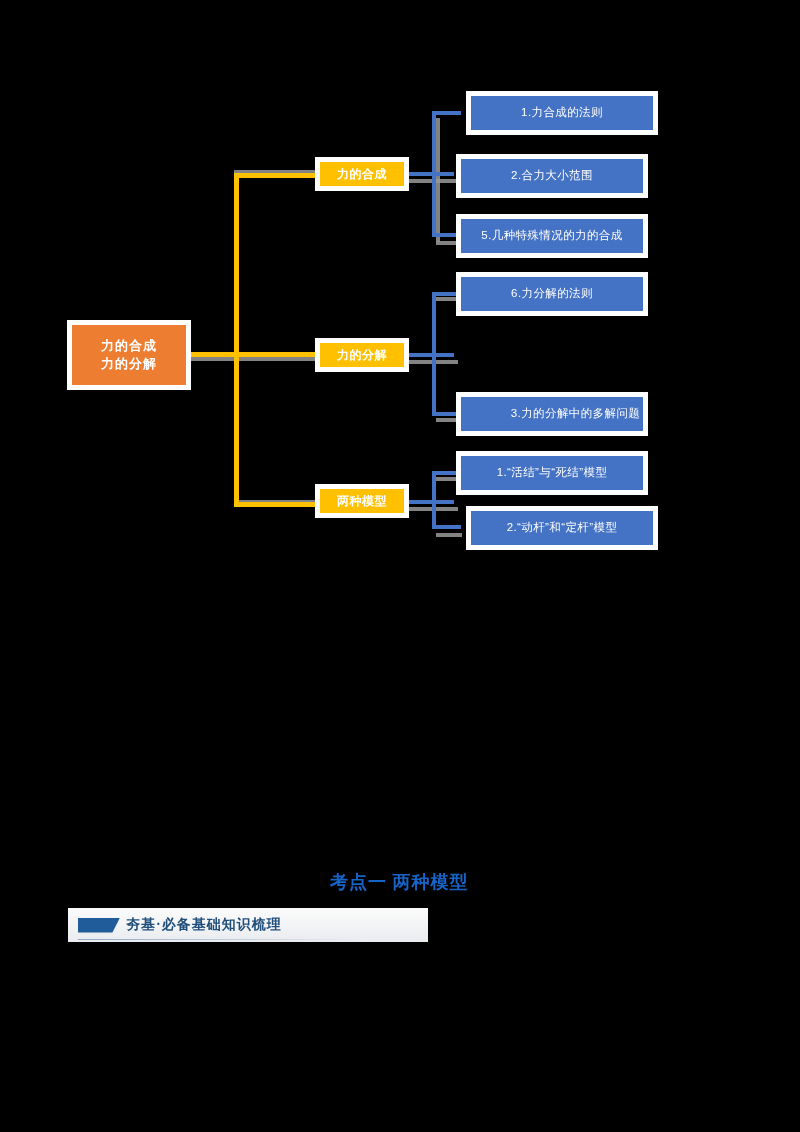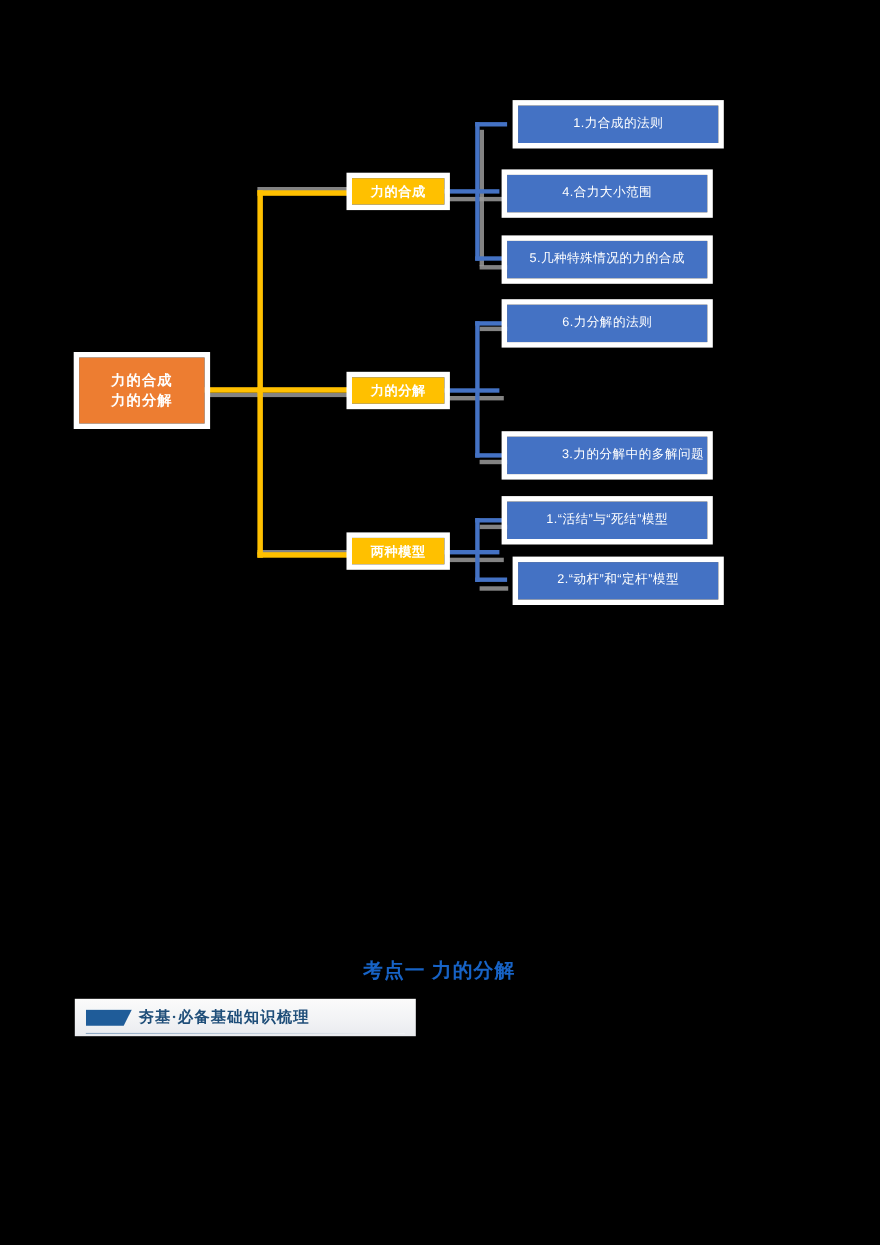--- a/index.html
+++ b/index.html
@@ -93,21 +93,21 @@
   .leaf-b1 { left: 461px; top: 277px; }
   .leaf-b2 { left: 461px; top: 338px; }
   .leaf-b3 { left: 461px; top: 397px; padding-left: 47px; }
   .leaf-c1 { left: 461px; top: 456px; }
   .leaf-c2 { left: 471px; top: 511px; }
 
   
   .section-head {
     position: absolute;
     left: 68px; top: 908px;
-    width: 310px; height: 34px;
+    width: 360px; height: 34px;
     background: linear-gradient(to bottom, #fbfbfb 0%, #f2f3f5 55%, #e9ebef 100%);
     display: flex;
     align-items: center;
   }
   .section-head .marker {
     width: 42px; height: 15px;
     margin-left: 10px;
     background: #1F5C99;
     clip-path: polygon(0 0, 100% 0, 82% 100%, 0 100%);
     flex: 0 0 auto;
@@ -214,21 +214,21 @@
   </div>
 
   <div class="node node-leaf leaf-a1">
     <span class="frame"></span>
     <span class="shadowpad"></span>
     <span>1.力合成的法则</span>
   </div>
   <div class="node node-leaf leaf-a2">
     <span class="frame"></span>
     <span class="shadowpad"></span>
-    <span>4.合力大小范围</span>
+    <span>2.合力大小范围</span>
   </div>
   <div class="node node-leaf leaf-a3">
     <span class="frame"></span>
     <span class="shadowpad"></span>
     <span>5.几种特殊情况的力的合成</span>
   </div>
 
   <div class="node node-leaf leaf-b1">
     <span class="frame"></span>
     <span class="shadowpad"></span>
@@ -245,21 +245,21 @@
     <span class="shadowpad"></span>
     <span>1.“活结”与“死结”模型</span>
   </div>
   <div class="node node-leaf leaf-c2">
     <span class="frame"></span>
     <span class="shadowpad"></span>
     <span>2.“动杆”和“定杆”模型</span>
   </div>
 
   <div class="clipped-title">
-    <span>考点一 力的分解</span>
+    <span>考点一 两种模型</span>
   </div>
 
   <div class="section-head">
     <span class="marker"></span>
     <span class="head-text">夯基·必备基础知识梳理</span>
     <span class="rule"></span>
   </div>
 
 </div>
 

